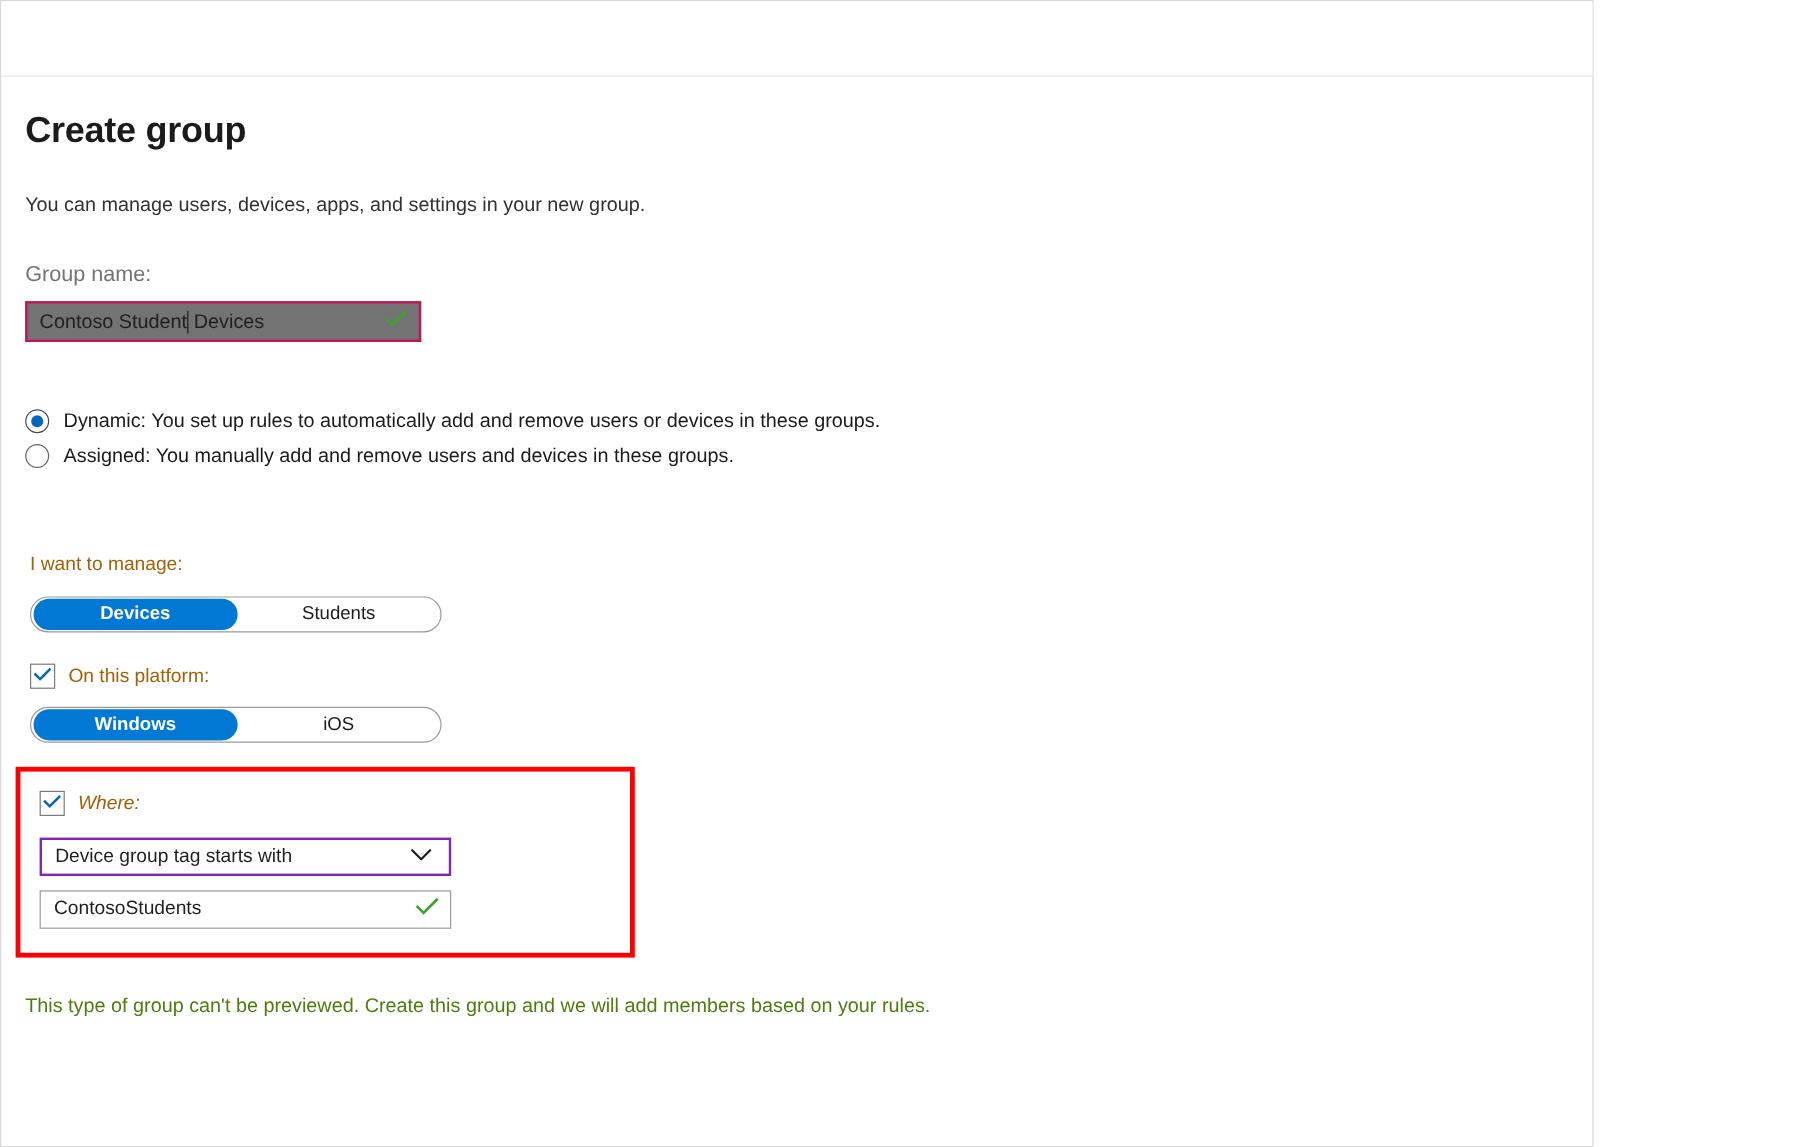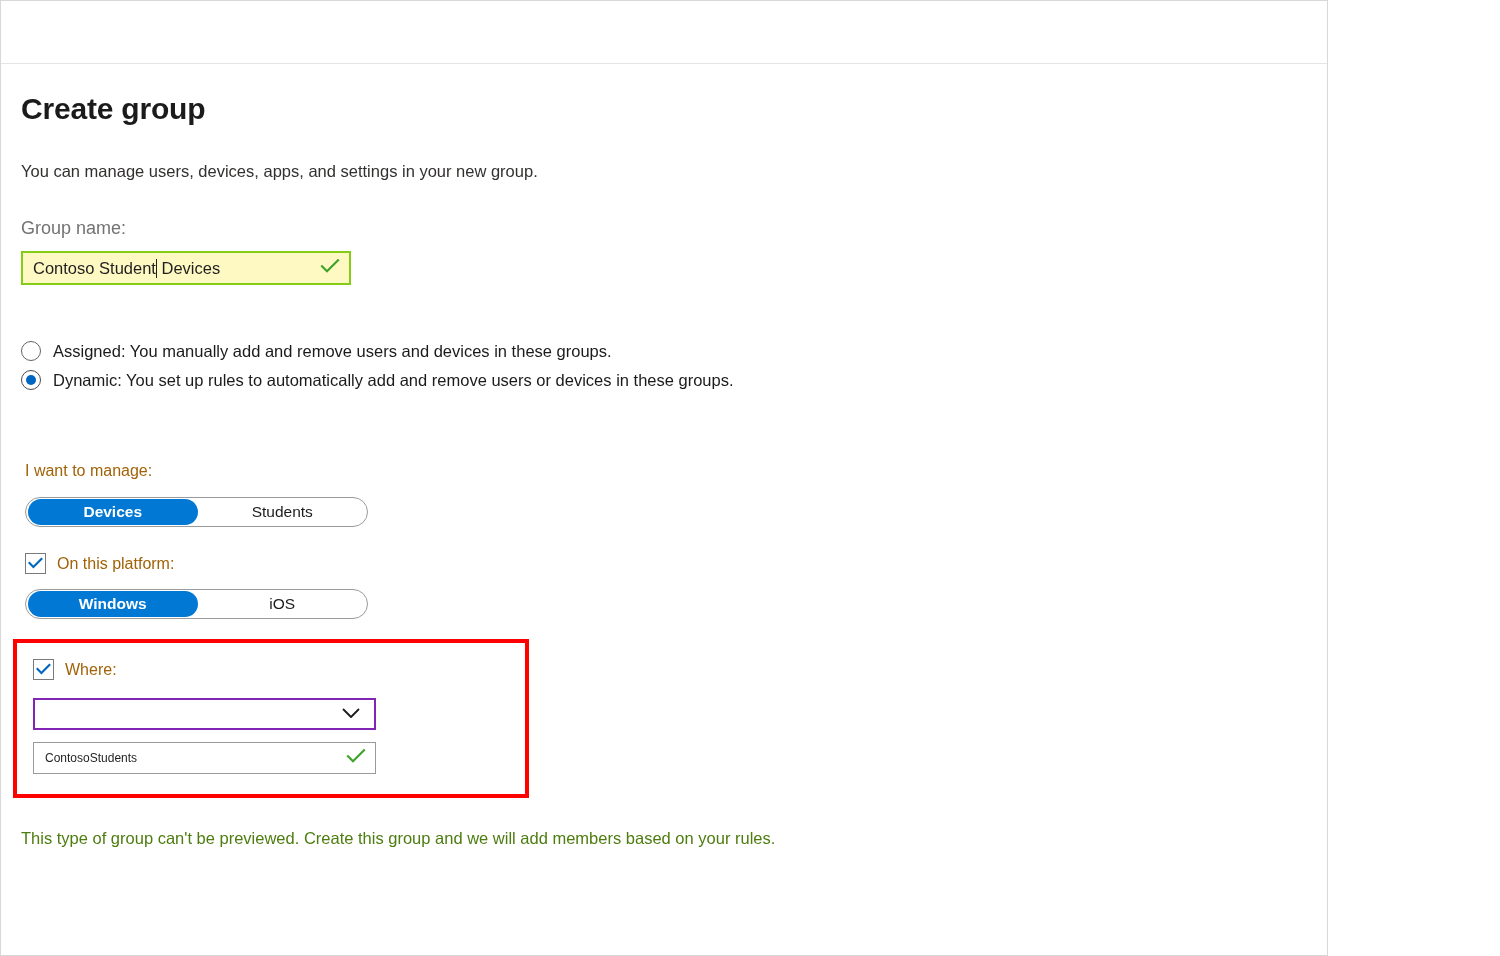--- a/index.html
+++ b/index.html
@@ -84,22 +84,22 @@
     line-height: 22px;
   }
 
   
   .group-name-block { padding-top: 35px; }
   .group-name-input-wrap {
     position: relative;
     margin-top: 12px;
     width: 330px;
     height: 34px;
-    border: 2px solid #84cc16;
-    background: #fef9c3;
+    border: 2px solid #be185d;
+    background: #737373;
     display: flex;
     align-items: center;
   }
   .group-name-value {
     font-size: 16.5px;
     color: #201f1e;
     padding-left: 10px;
     line-height: 30px;
     white-space: pre;
   }
@@ -220,21 +220,21 @@
 
   
   .where-wrap {
     position: relative;
     margin-top: 20px;
     margin-left: -12px;
     width: 516px;
     padding: 12px 0 20px 16px;
     border: 4px solid #ff0000;
   }
-  .where-wrap .check-row { margin-top: 4px; }
+  .where-wrap .check-row { margin-top: 4px; font-style: italic; }
 
   .select-wrap {
     position: relative;
     margin-top: 18px;
     width: 343px;
     height: 32px;
     border: 2px solid #8025b4;
     background: #ffffff;
     display: flex;
     align-items: center;
@@ -257,21 +257,21 @@
     position: relative;
     margin-top: 12px;
     width: 343px;
     height: 32px;
     border: 1.5px solid #9a9a9a;
     background: #ffffff;
     display: flex;
     align-items: center;
   }
   .value-input-text {
-    font-size: 12px;
+    font-size: 16px;
     color: #201f1e;
     padding-left: 11px;
     line-height: 28px;
   }
 
   
   .footer-note {
     padding-top: 29px;
     font-size: 16.5px;
     color: #4d7c0f;
@@ -324,26 +324,26 @@
           <svg width="20" height="16" viewBox="0 0 20 16">
             <path d="M2 8.2 L7 13.2 L18 2.2" fill="none" stroke="#3fa32a" stroke-width="2.2" stroke-linecap="square" stroke-linejoin="miter"></path>
           </svg>
         </span>
       </div>
     </div>
 
     <div class="group-type-block">
       <div class="radio-list">
         <div class="radio-row">
+          <span class="radio checked"></span>
+          <span class="radio-label">Dynamic: You set up rules to automatically add and remove users or devices in these groups.</span>
+        </div>
+        <div class="radio-row">
           <span class="radio"></span>
           <span class="radio-label">Assigned: You manually add and remove users and devices in these groups.</span>
-        </div>
-        <div class="radio-row">
-          <span class="radio checked"></span>
-          <span class="radio-label">Dynamic: You set up rules to automatically add and remove users or devices in these groups.</span>
         </div>
       </div>
     </div>
 
     <div class="rules-block">
 
       <div class="rules-inner">
 
         <div class="sub-label">I want to manage:</div>
         <div class="pill-group">
@@ -372,20 +372,21 @@
               <span>
                 <svg width="15" height="12" viewBox="0 0 15 12">
                   <path d="M1.5 6 L5.4 9.9 L13.4 1.9" fill="none" stroke="#0067c0" stroke-width="2.1" stroke-linecap="square"></path>
                 </svg>
               </span>
             </span>
             <span class="sub-label">Where:</span>
           </div>
 
           <div class="select-wrap">
+            <span class="select-value">Device group tag starts with</span>
             <span class="chevron">
               <svg width="18" height="11" viewBox="0 0 18 11">
                 <path d="M1.5 1.5 L9 9 L16.5 1.5" fill="none" stroke="#1b1b1b" stroke-width="1.8" stroke-linecap="round" stroke-linejoin="round"></path>
               </svg>
             </span>
           </div>
 
           <div class="value-input-wrap" title="Enter a value">
             <span class="value-input-text">ContosoStudents</span>
             <span class="check-mark">

